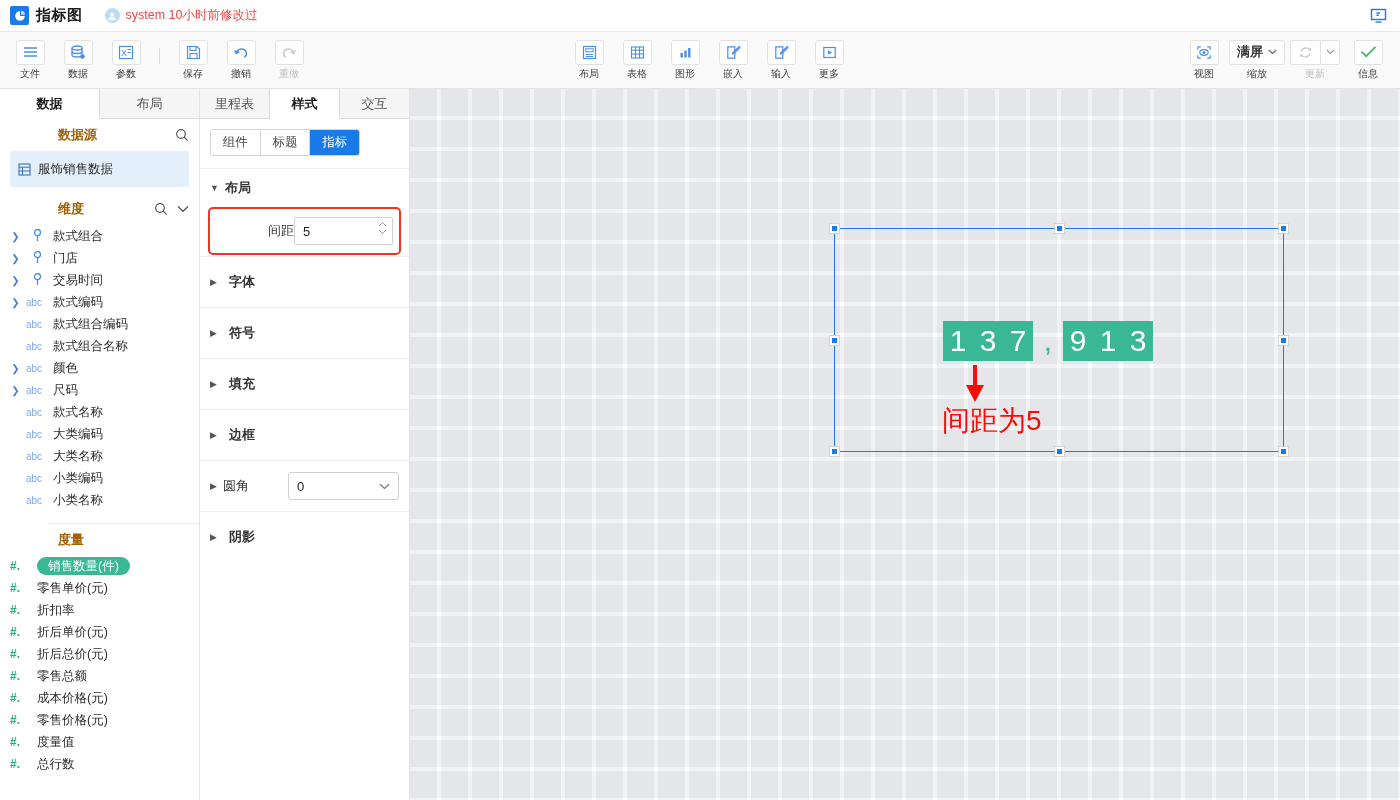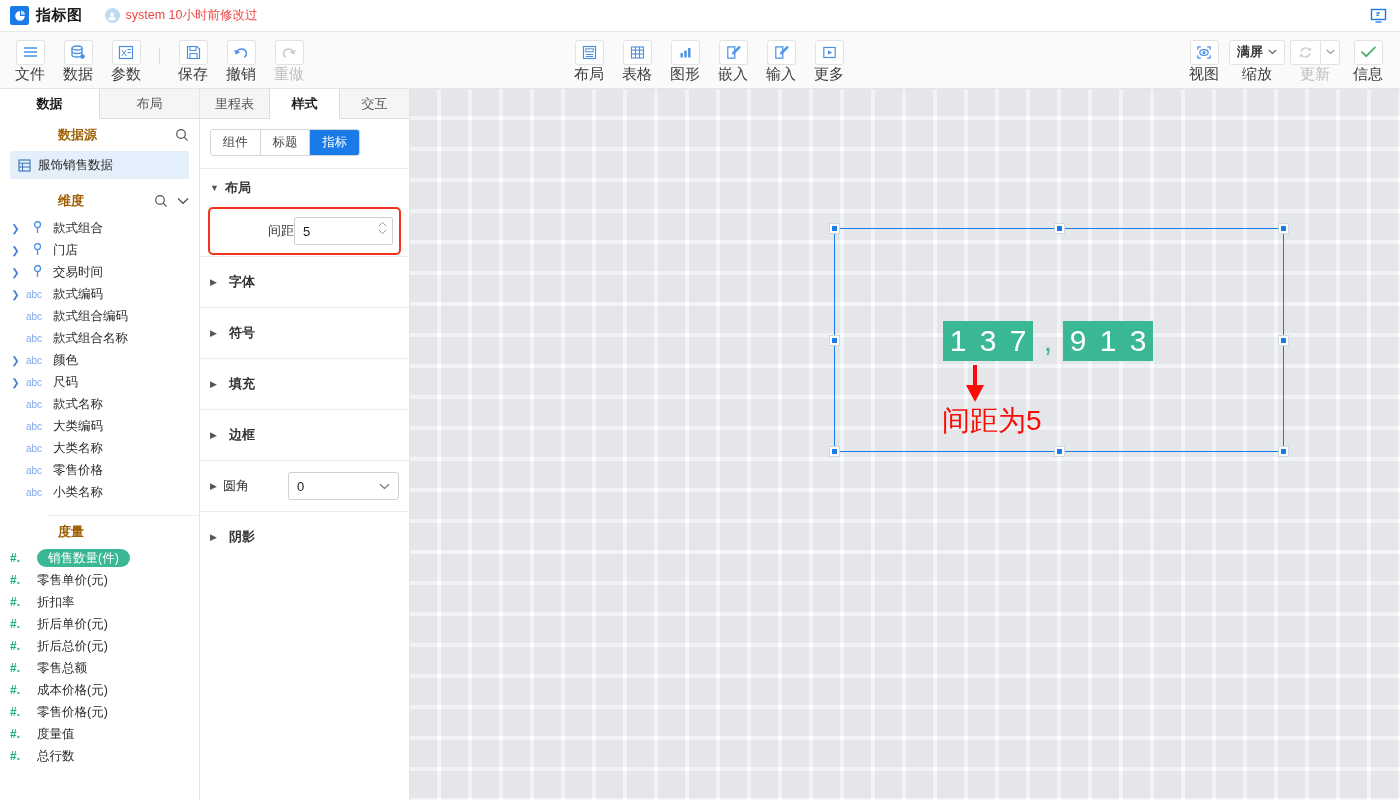--- a/index.html
+++ b/index.html
@@ -37,21 +37,21 @@
   }
   .tb-group { display: flex; align-items: center; }
   .tb-item {
     width: 48px; display: flex; flex-direction: column; align-items: center;
     justify-content: center; cursor: pointer; gap: 2px;
   }
   .tb-icon {
     width: 29px; height: 25px; background: #fff; border: 1px solid #e2e2e2; border-radius: 3px;
     display: flex; align-items: center; justify-content: center;
   }
-  .tb-label { font-size: 15px; color: #3d3d3d; line-height: 14px; }
+  .tb-label { font-size: 10px; color: #3d3d3d; line-height: 14px; }
   .tb-item.disabled .tb-label { color: #bdbdbd; }
   .tb-sep { width: 1px; height: 16px; background: #dcdcdc; margin: 0 9px 8px 9px; }
   .tb-left { padding-left: 6px; }
   .tb-center { position: absolute; left: 565px; display: flex; }
   .tb-right { position: absolute; right: 8px; display: flex; align-items: center; }
   .zoom-select {
     height: 25px; min-width: 55px; background: #fff; border: 1px solid #e2e2e2; border-radius: 3px;
     display: flex; align-items: center; justify-content: center; gap: 5px; padding: 0 7px;
     font-size: 13px; color: #333; font-weight: bold;
   }
@@ -80,21 +80,21 @@
     font-size: 13px; color: #555; cursor: pointer;
     border-right: 1px solid #dcdcdc; background: #f5f5f5;
   }
   .tab.active { background: #fff; color: #1b1b1b; font-weight: bold; border-bottom: 1px solid #fff; margin-bottom: -1px; }
   .panel-section-hdr {
     display: flex; align-items: center; padding: 0 10px; height: 32px;
     font-size: 13px; font-weight: bold; color: #a16207; margin-left: 48px;
   }
   .panel-section-hdr .sp { margin-left: auto; display: flex; gap: 9px; align-items: center; }
   .ds-item {
-    height: 28px; margin: 0 10px; background: #e3f0fc; border-radius: 2px;
+    height: 36px; margin: 0 10px; background: #e3f0fc; border-radius: 2px;
     display: flex; align-items: center; padding: 0 8px; gap: 7px;
     font-size: 12.5px; color: #2b2b2b; cursor: pointer;
   }
   .field-row {
     height: 22px; display: flex; align-items: center; font-size: 12.5px;
     color: #2b2b2b; cursor: pointer; padding-left: 10px; gap: 5px;
   }
   .chev { width: 11px; font-size: 10px; color: #4e7fd6; flex: 0 0 11px; text-align: center; }
   .chev.empty { visibility: hidden; }
   .ftype { font-size: 10px; color: #7fa8e8; flex: 0 0 22px; font-family: "Liberation Sans", sans-serif; }
@@ -520,21 +520,21 @@
             <span class="fname">大类编码</span>
           </div>
           <div class="field-row">
             <span class="chev empty">❯</span>
             <span class="ftype">abc</span>
             <span class="fname">大类名称</span>
           </div>
           <div class="field-row">
             <span class="chev empty">❯</span>
             <span class="ftype">abc</span>
-            <span class="fname">零售价格</span>
+            <span class="fname">小类编码</span>
           </div>
           <div class="field-row">
             <span class="chev empty">❯</span>
             <span class="ftype">abc</span>
             <span class="fname">小类名称</span>
           </div>
         </div>
 
       <div class="panel-section-hdr measures-hdr">
         <span>度量</span>

